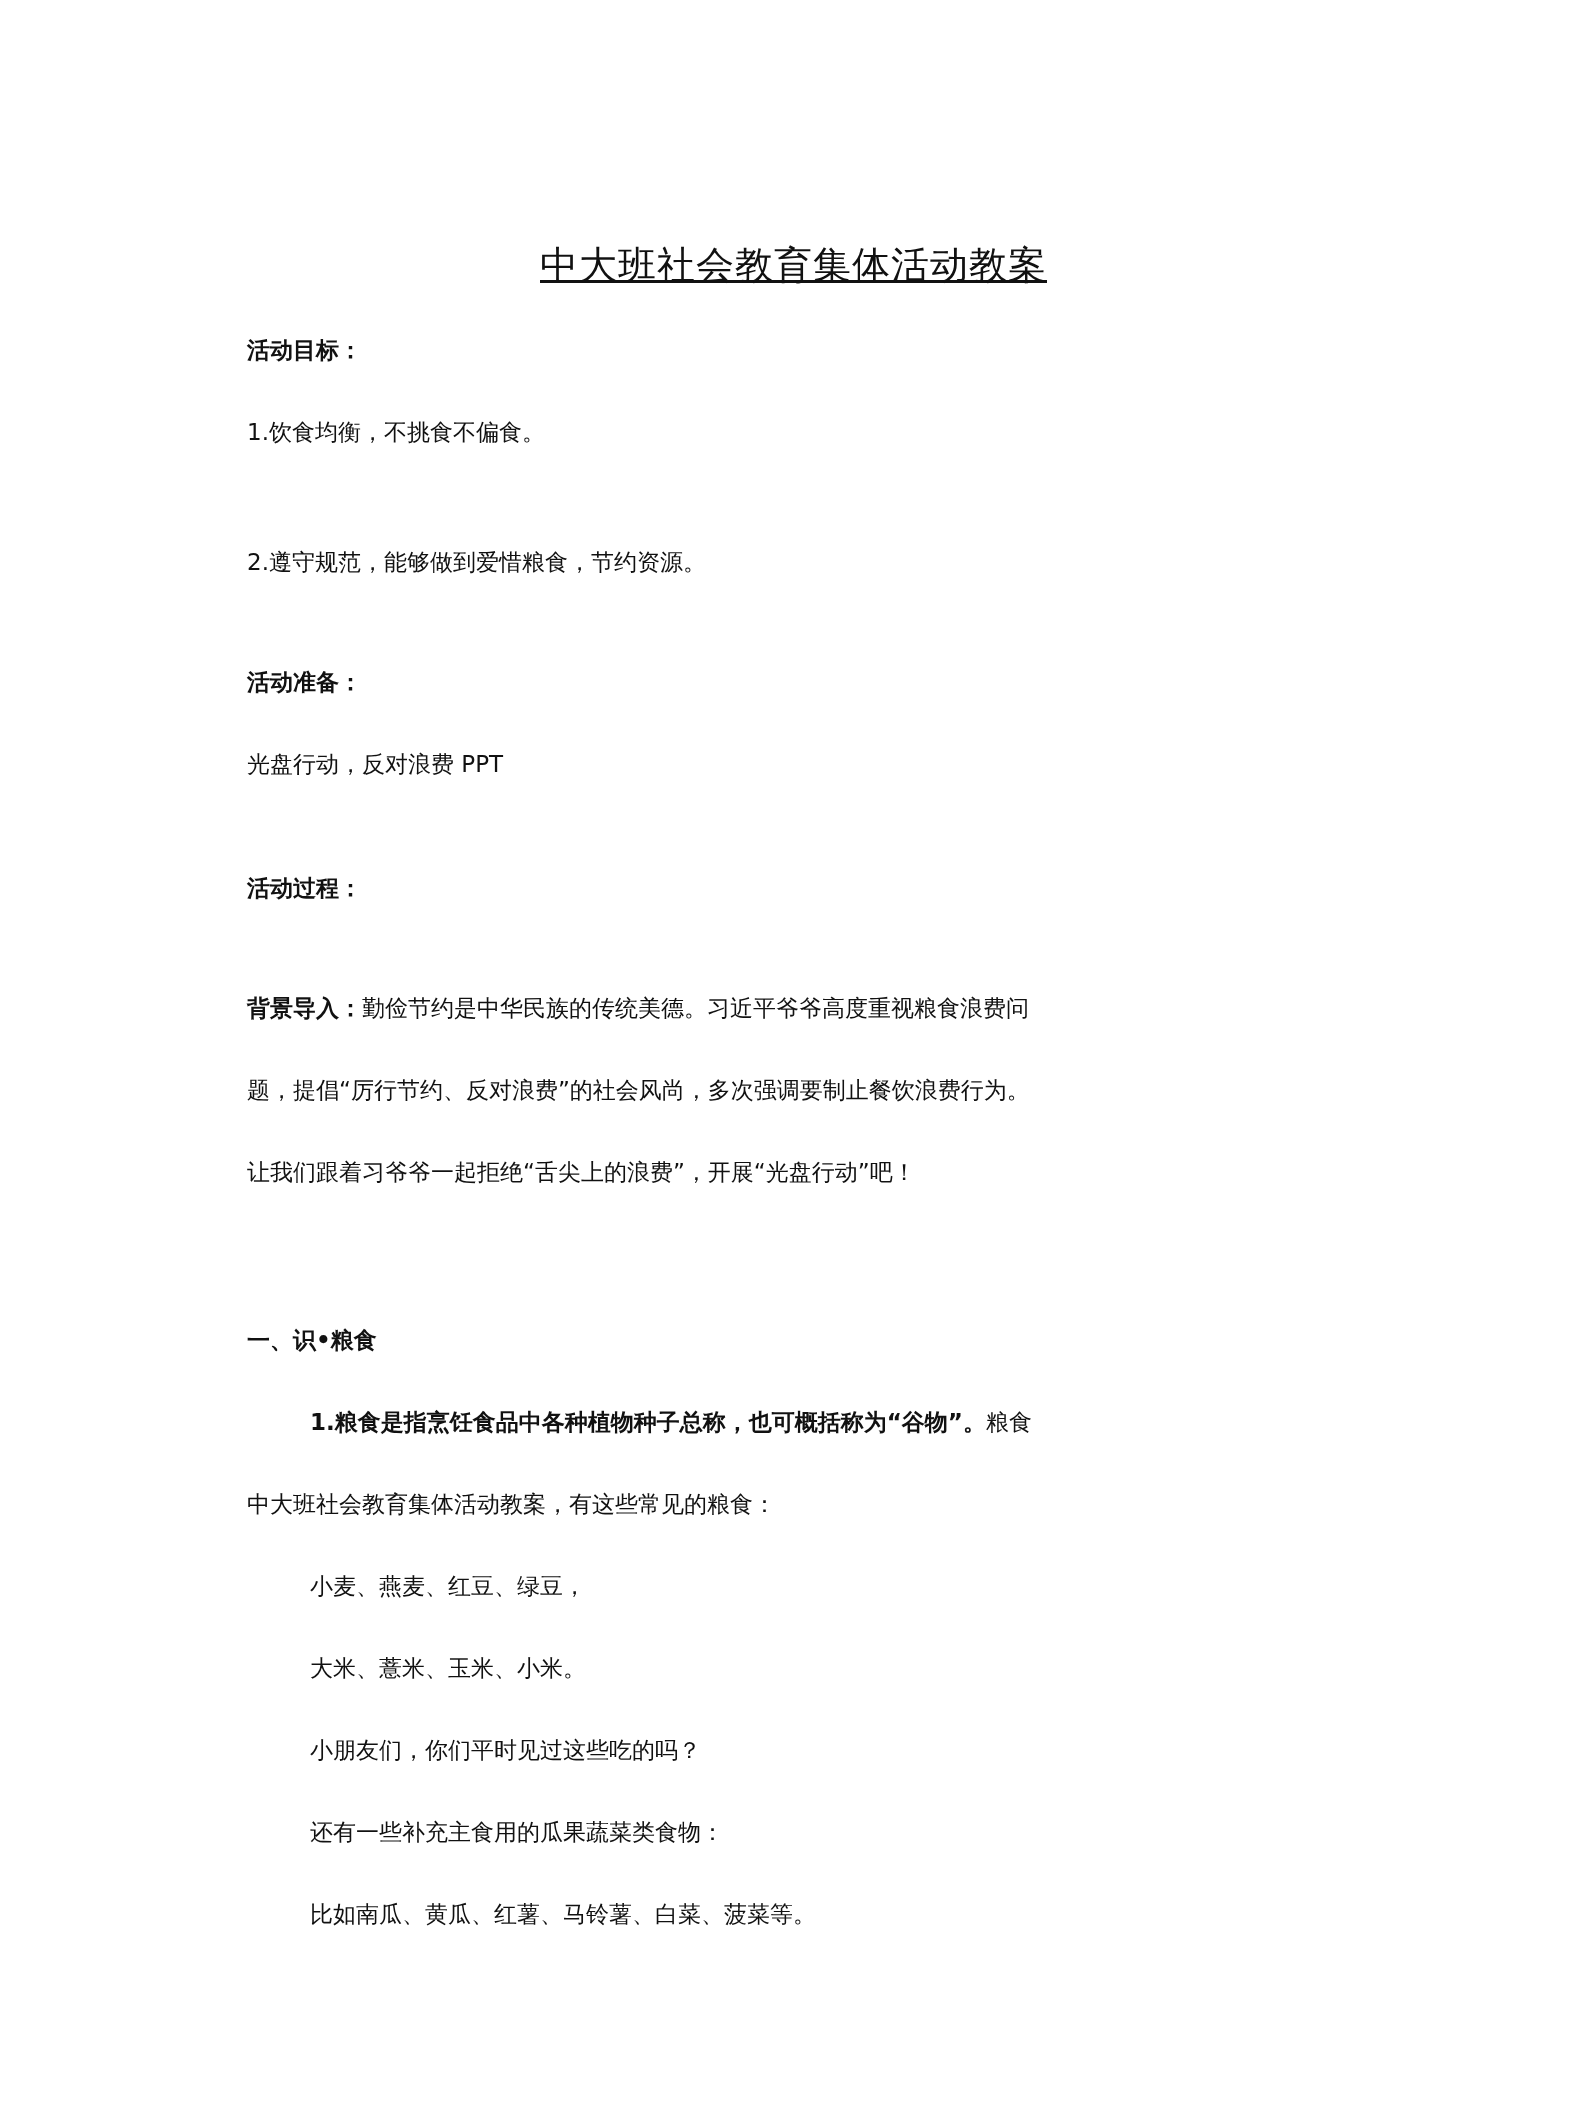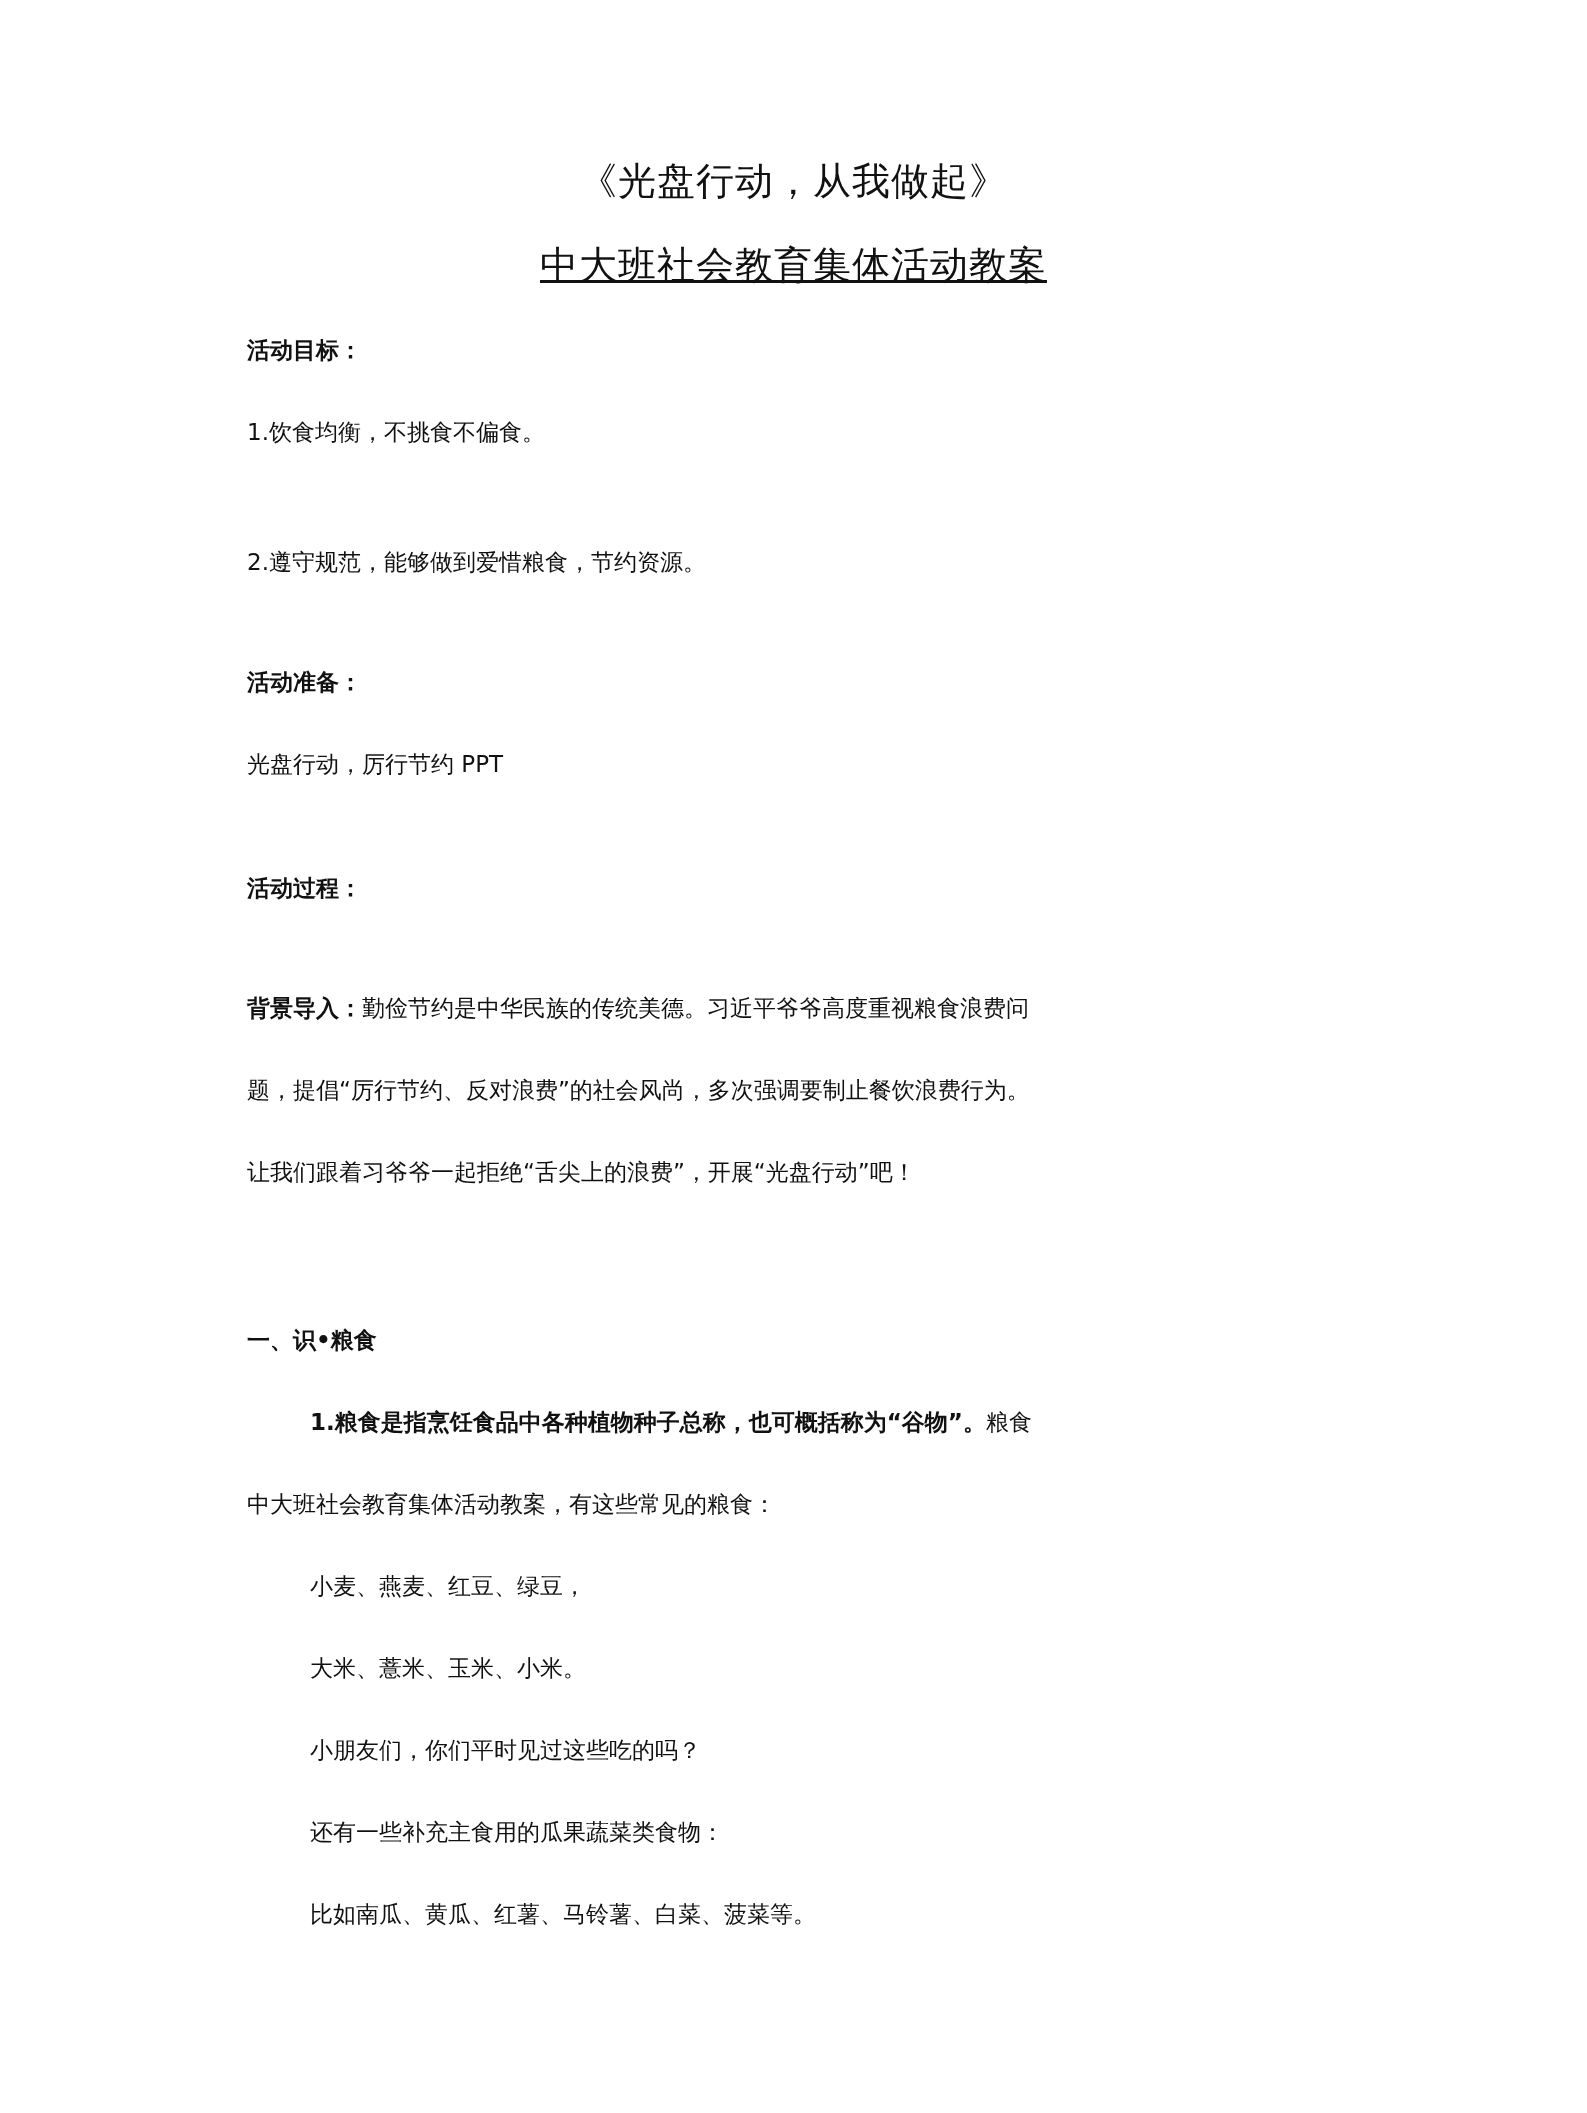--- a/index.html
+++ b/index.html
@@ -19,29 +19,28 @@
     line-height: 40px;
   }
   .indent { left: 310px; }
   .bold { font-weight: bold; }
 </style>
 </head>
 <body>
 
 <div class="page">
 
-  <div class="title" style="top:156px;">《光盘行动，从我做起》</div>
   <div class="title" style="top:240px;text-decoration:underline;">中大班社会教育集体活动教案</div>
 
   <div class="line bold" style="top:330px;">活动目标：</div>
   <div class="line" style="top:412px;">1.饮食均衡，不挑食不偏食。</div>
   <div class="line" style="top:494px;margin-top:48px;">2.遵守规范，能够做到爱惜粮食，节约资源。</div>
 
   <div class="line bold" style="top:662px;">活动准备：</div>
-  <div class="line" style="top:744px;">光盘行动，厉行节约 PPT</div>
+  <div class="line" style="top:744px;">光盘行动，反对浪费 PPT</div>
 
   <div class="line bold" style="top:868px;text-align:center;">活动过程：</div>
 
   <div class="line" style="top:988px;text-align:center;">
     <span class="bold">背景导入：</span><span>勤俭节约是中华民族的传统美德。习近平爷爷高度重视粮食浪费问</span>
   </div>
   <div class="line" style="top:1070px;">题，提倡“厉行节约、反对浪费”的社会风尚，多次强调要制止餐饮浪费行为。</div>
   <div class="line" style="top:1152px;">让我们跟着习爷爷一起拒绝“舌尖上的浪费”，开展“光盘行动”吧！</div>
 
   <div class="line bold" style="top:1320px;">一、识•粮食</div>

